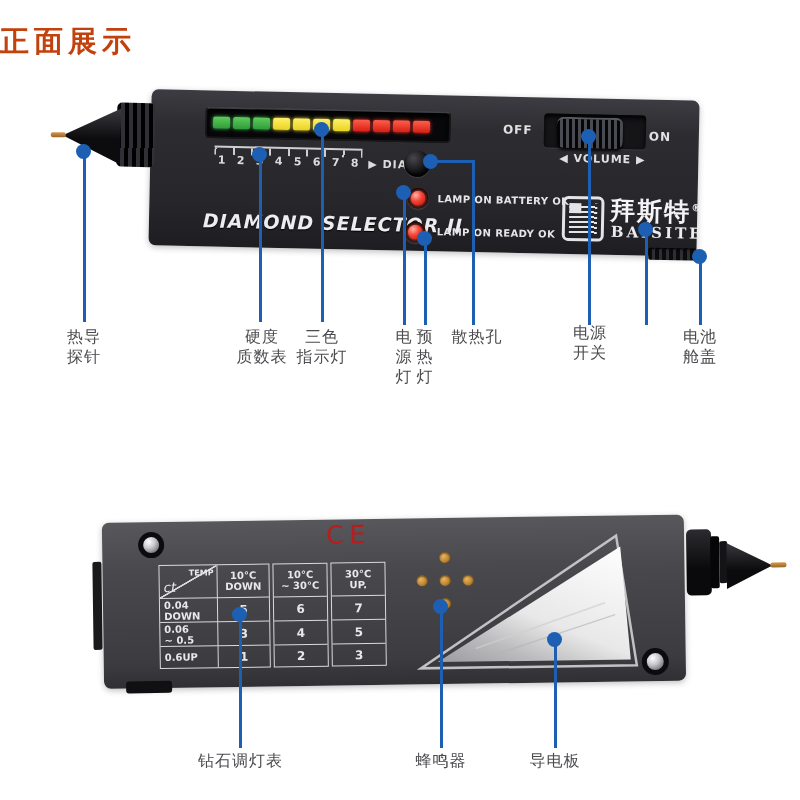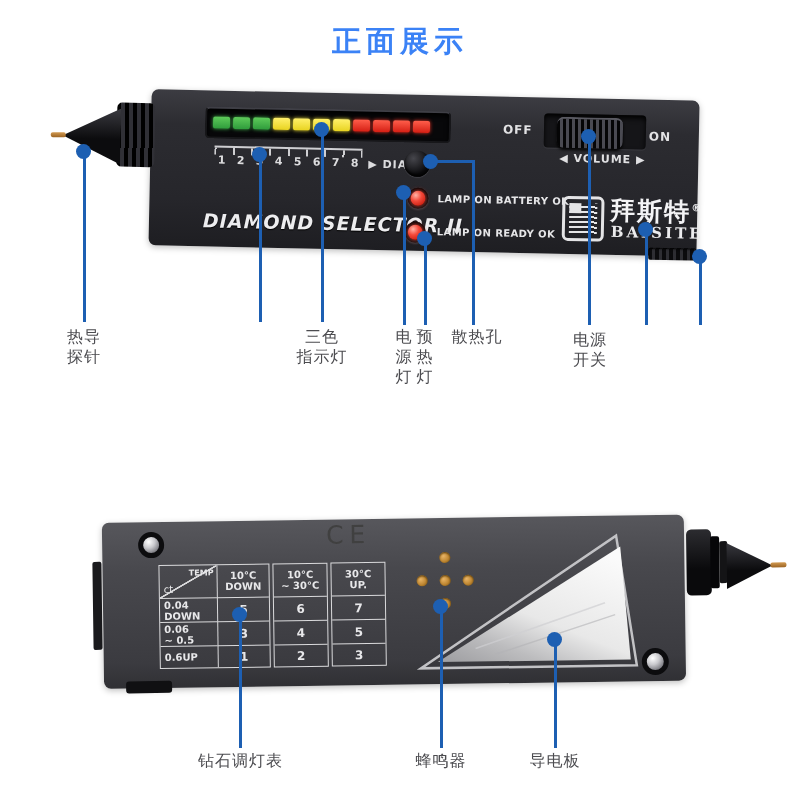--- a/index.html
+++ b/index.html
@@ -1,19 +1,19 @@
 <!DOCTYPE html>
 <html><head>
 <meta charset="utf-8">
 <style>
   html,body{margin:0;padding:0;background:#fff;}
   .stage{position:relative;width:800px;height:800px;background:#fff;overflow:hidden;
          font-family:"DejaVu Sans","Liberation Sans",sans-serif;}
-  .section-title{position:absolute;left:0;width:800px;text-align:center;
-    font-size:29px;font-weight:600;color:#3b82f6;letter-spacing:5px;z-index:2;}
+  .section-title{position:absolute;left:0;width:800px;
+    font-size:29px;font-weight:600;color:#c2410c;letter-spacing:5px;z-index:2;}
   .watermark{position:absolute;left:0;width:800px;top:378px;text-align:center;
     font-size:46px;font-weight:bold;letter-spacing:9px;color:#ececec;z-index:0;}
 
   
   .front-device{position:absolute;left:50px;top:82px;width:660px;height:185px;
     transform:rotate(1.2deg);z-index:1;}
   .back-device{position:absolute;left:95px;top:505px;width:700px;height:200px;
     transform:rotate(-0.8deg);z-index:1;}
   .body-shell{position:absolute;border-radius:7px;
     background:linear-gradient(180deg,#3c3c42 0%,#2c2c31 22%,#26262b 70%,#1e1e22 100%);
@@ -76,37 +76,37 @@
   .brand-reg{font-size:10px;vertical-align:super;}
   .brand-en{position:absolute;left:562px;top:136px;font-size:15px;font-weight:bold;
     font-family:"DejaVu Serif","Liberation Serif",serif;color:#ececee;letter-spacing:3px;}
   .battery-slot{position:absolute;left:600px;top:160px;width:48px;height:12px;border-radius:2px;
     background:repeating-linear-gradient(90deg,#0b0b0d 0 4px,#2e2e33 4px 7px);box-shadow:inset 0 1px 2px #000;}
 
   
   .screw{position:absolute;border-radius:50%;background:#0c0c0e;display:flex;align-items:center;justify-content:center;}
   .screw i{display:block;border-radius:50%;
     background:radial-gradient(circle at 35% 30%,#ffffff,#c9c9cd 40%,#7e7e84 75%,#55555a);}
-  .ce-mark{position:absolute;left:232px;top:14px;font-size:25px;color:#404040;letter-spacing:6px;font-weight:500;}
+  .ce-mark{position:absolute;left:232px;top:14px;font-size:25px;color:#b91c1c;letter-spacing:6px;font-weight:500;}
   .foot{position:absolute;left:30px;top:172px;width:46px;height:12px;border-radius:3px;background:#101012;}
   .side-tab{position:absolute;left:-2px;top:52px;width:9px;height:88px;border-radius:2px;background:#1a1a1d;}
 
   .spec-table{position:absolute;left:64px;top:56px;display:flex;gap:3px;z-index:1;}
   .tbox{border:1.5px solid #dadadc;box-sizing:border-box;}
   .tgrid{display:grid;}
   .tc{border-top:1.5px solid #dadadc;color:#e8e8ea;display:flex;align-items:center;box-sizing:border-box;}
   .tc.first{border-top:none;}
   .tc.colsep{border-left:1.5px solid #dadadc;}
   .rowhead{font-size:10px;line-height:11px;padding-left:4px;white-space:pre-line;font-weight:bold;}
   .colhead{font-size:10px;line-height:11px;justify-content:center;text-align:center;white-space:pre-line;font-weight:bold;}
   .tval{font-size:12px;font-weight:bold;justify-content:center;}
   .diag-cell{position:relative;
     background:linear-gradient(to bottom right,transparent 48.5%,#dadadc 49.5%,#dadadc 51.5%,transparent 52.5%);}
   .diag-cell .t1{position:absolute;top:3px;right:3px;font-size:8px;font-weight:bold;color:#e8e8ea;}
-  .diag-cell .t2{position:absolute;bottom:3px;left:4px;font-size:10px;color:#e8e8ea;}
+  .diag-cell .t2{position:absolute;bottom:3px;left:4px;font-size:13px;color:#e8e8ea;font-style:italic;}
 
   .buzzer-hole{position:absolute;width:11px;height:11px;border-radius:50%;
     background:radial-gradient(circle at 35% 35%,#eab667,#c08833 55%,#7c5513);box-shadow:inset 0 1px 2px #5d3e0c;}
 
   .cap-right{position:absolute;left:592px;top:28px;width:25px;height:66px;border-radius:5px;
     background:linear-gradient(180deg,#2c2c30,#0a0a0c 60%);}
   .ring-r1{position:absolute;left:616px;top:35px;width:9px;height:52px;background:#060608;border-radius:2px;}
   .ring-r2{position:absolute;left:625px;top:40px;width:8px;height:42px;background:#141416;border-radius:2px;}
   .cone-right{position:absolute;left:632px;top:42px;width:46px;height:46px;
     background:linear-gradient(180deg,#38383e,#0b0b0d 60%);
@@ -203,31 +203,35 @@
   <div class="vline" style="left:472px;top:160px;height:165px;"></div>
   <div class="dot" style="left:581px;top:129px;"></div>
   <div class="vline" style="left:588px;top:143px;height:182px;"></div>
   <div class="dot" style="left:638px;top:222px;"></div>
   <div class="vline" style="left:645px;top:235px;height:90px;"></div>
   <div class="dot" style="left:692px;top:249px;"></div>
   <div class="vline" style="left:699px;top:262px;height:63px;"></div>
 
   <div class="clabel" style="left:54px;top:327px;width:60px;">热导
 探针</div>
+  <div class="clabel" style="left:228px;top:327px;width:68px;">硬度
+质数表</div>
   <div class="clabel" style="left:288px;top:327px;width:68px;">三色
 指示灯</div>
   <div class="clabel" style="left:394px;top:327px;width:20px;">电
 源
 灯</div>
   <div class="clabel" style="left:415px;top:327px;width:20px;">预
 热
 灯</div>
   <div class="clabel" style="left:450px;top:327px;width:54px;">散热孔</div>
-  <div class="clabel" style="left:558px;top:330px;width:64px;">电源
+  <div class="clabel" style="left:558px;top:323px;width:64px;">电源
 开关</div>
+  <div class="clabel" style="left:668px;top:327px;width:64px;">电池
+舱盖</div>
 
 
   <div class="back-device">
     <div class="body-shell back-shell" style="left:8px;top:13px;width:582px;height:166px;"></div>
     <div class="side-tab"></div>
     <div class="foot"></div>
 
     <div class="screw" style="left:44px;top:23px;width:26px;height:26px;">
         <i style="width:16px;height:16px;"></i>
       </div>

